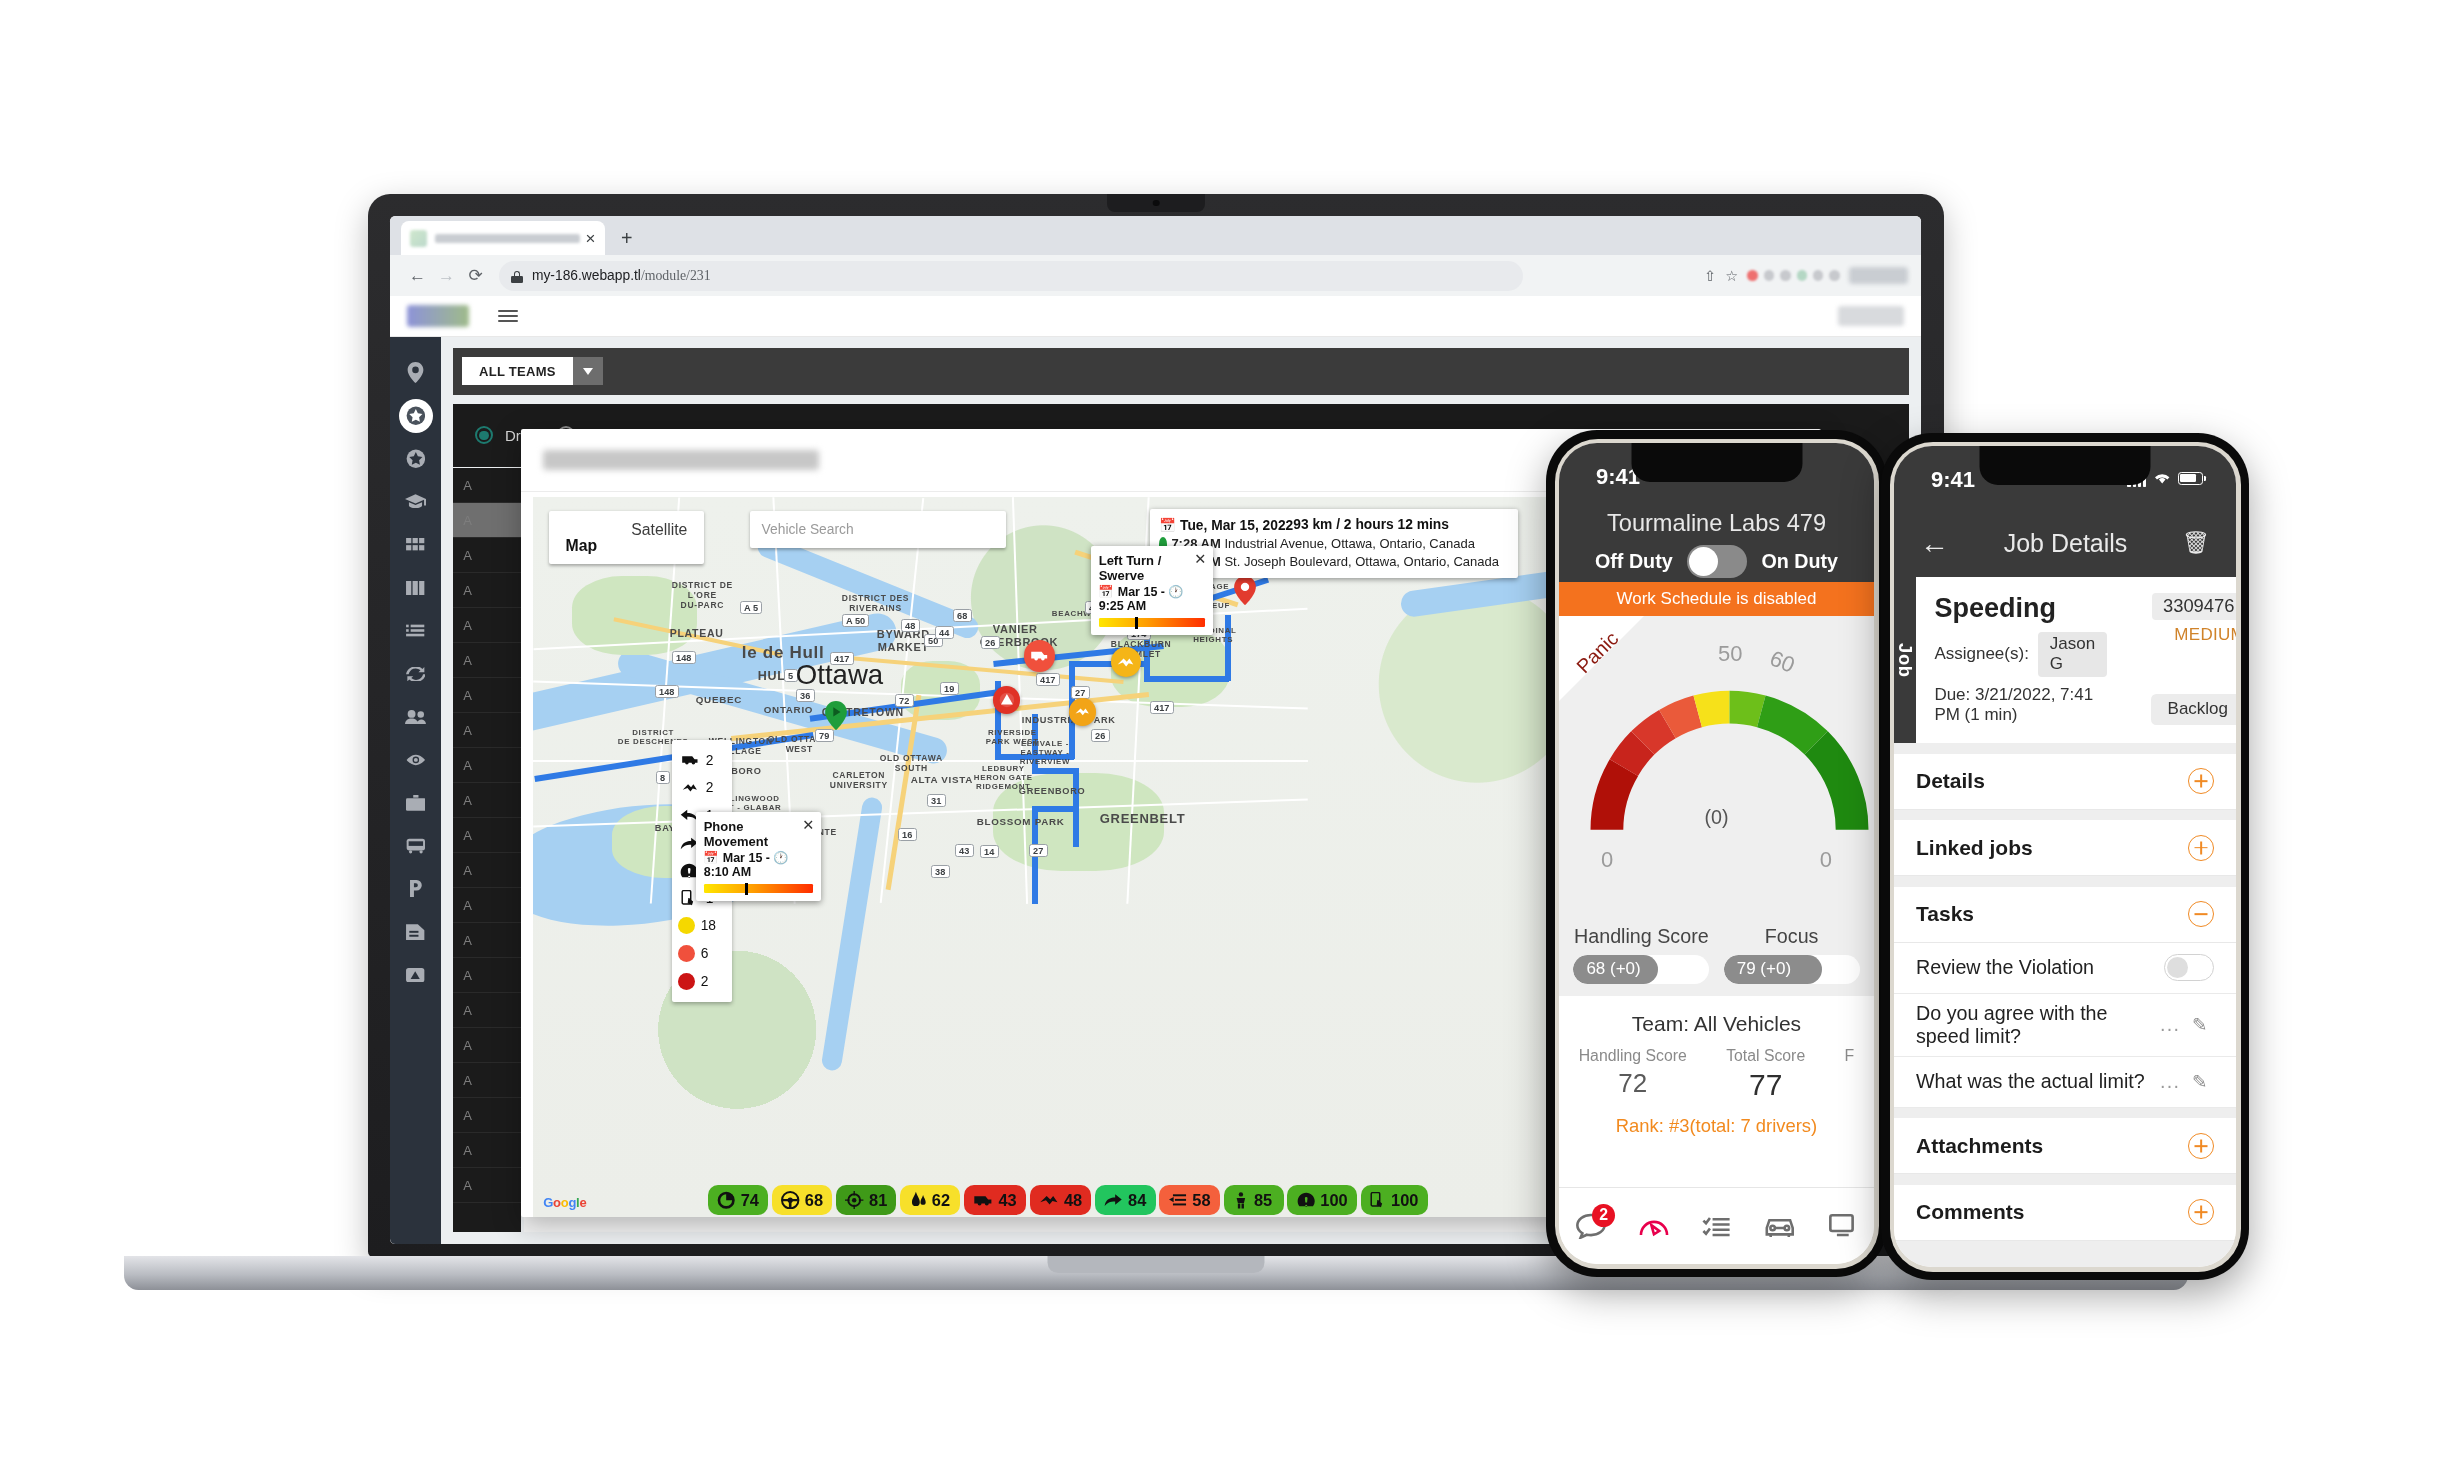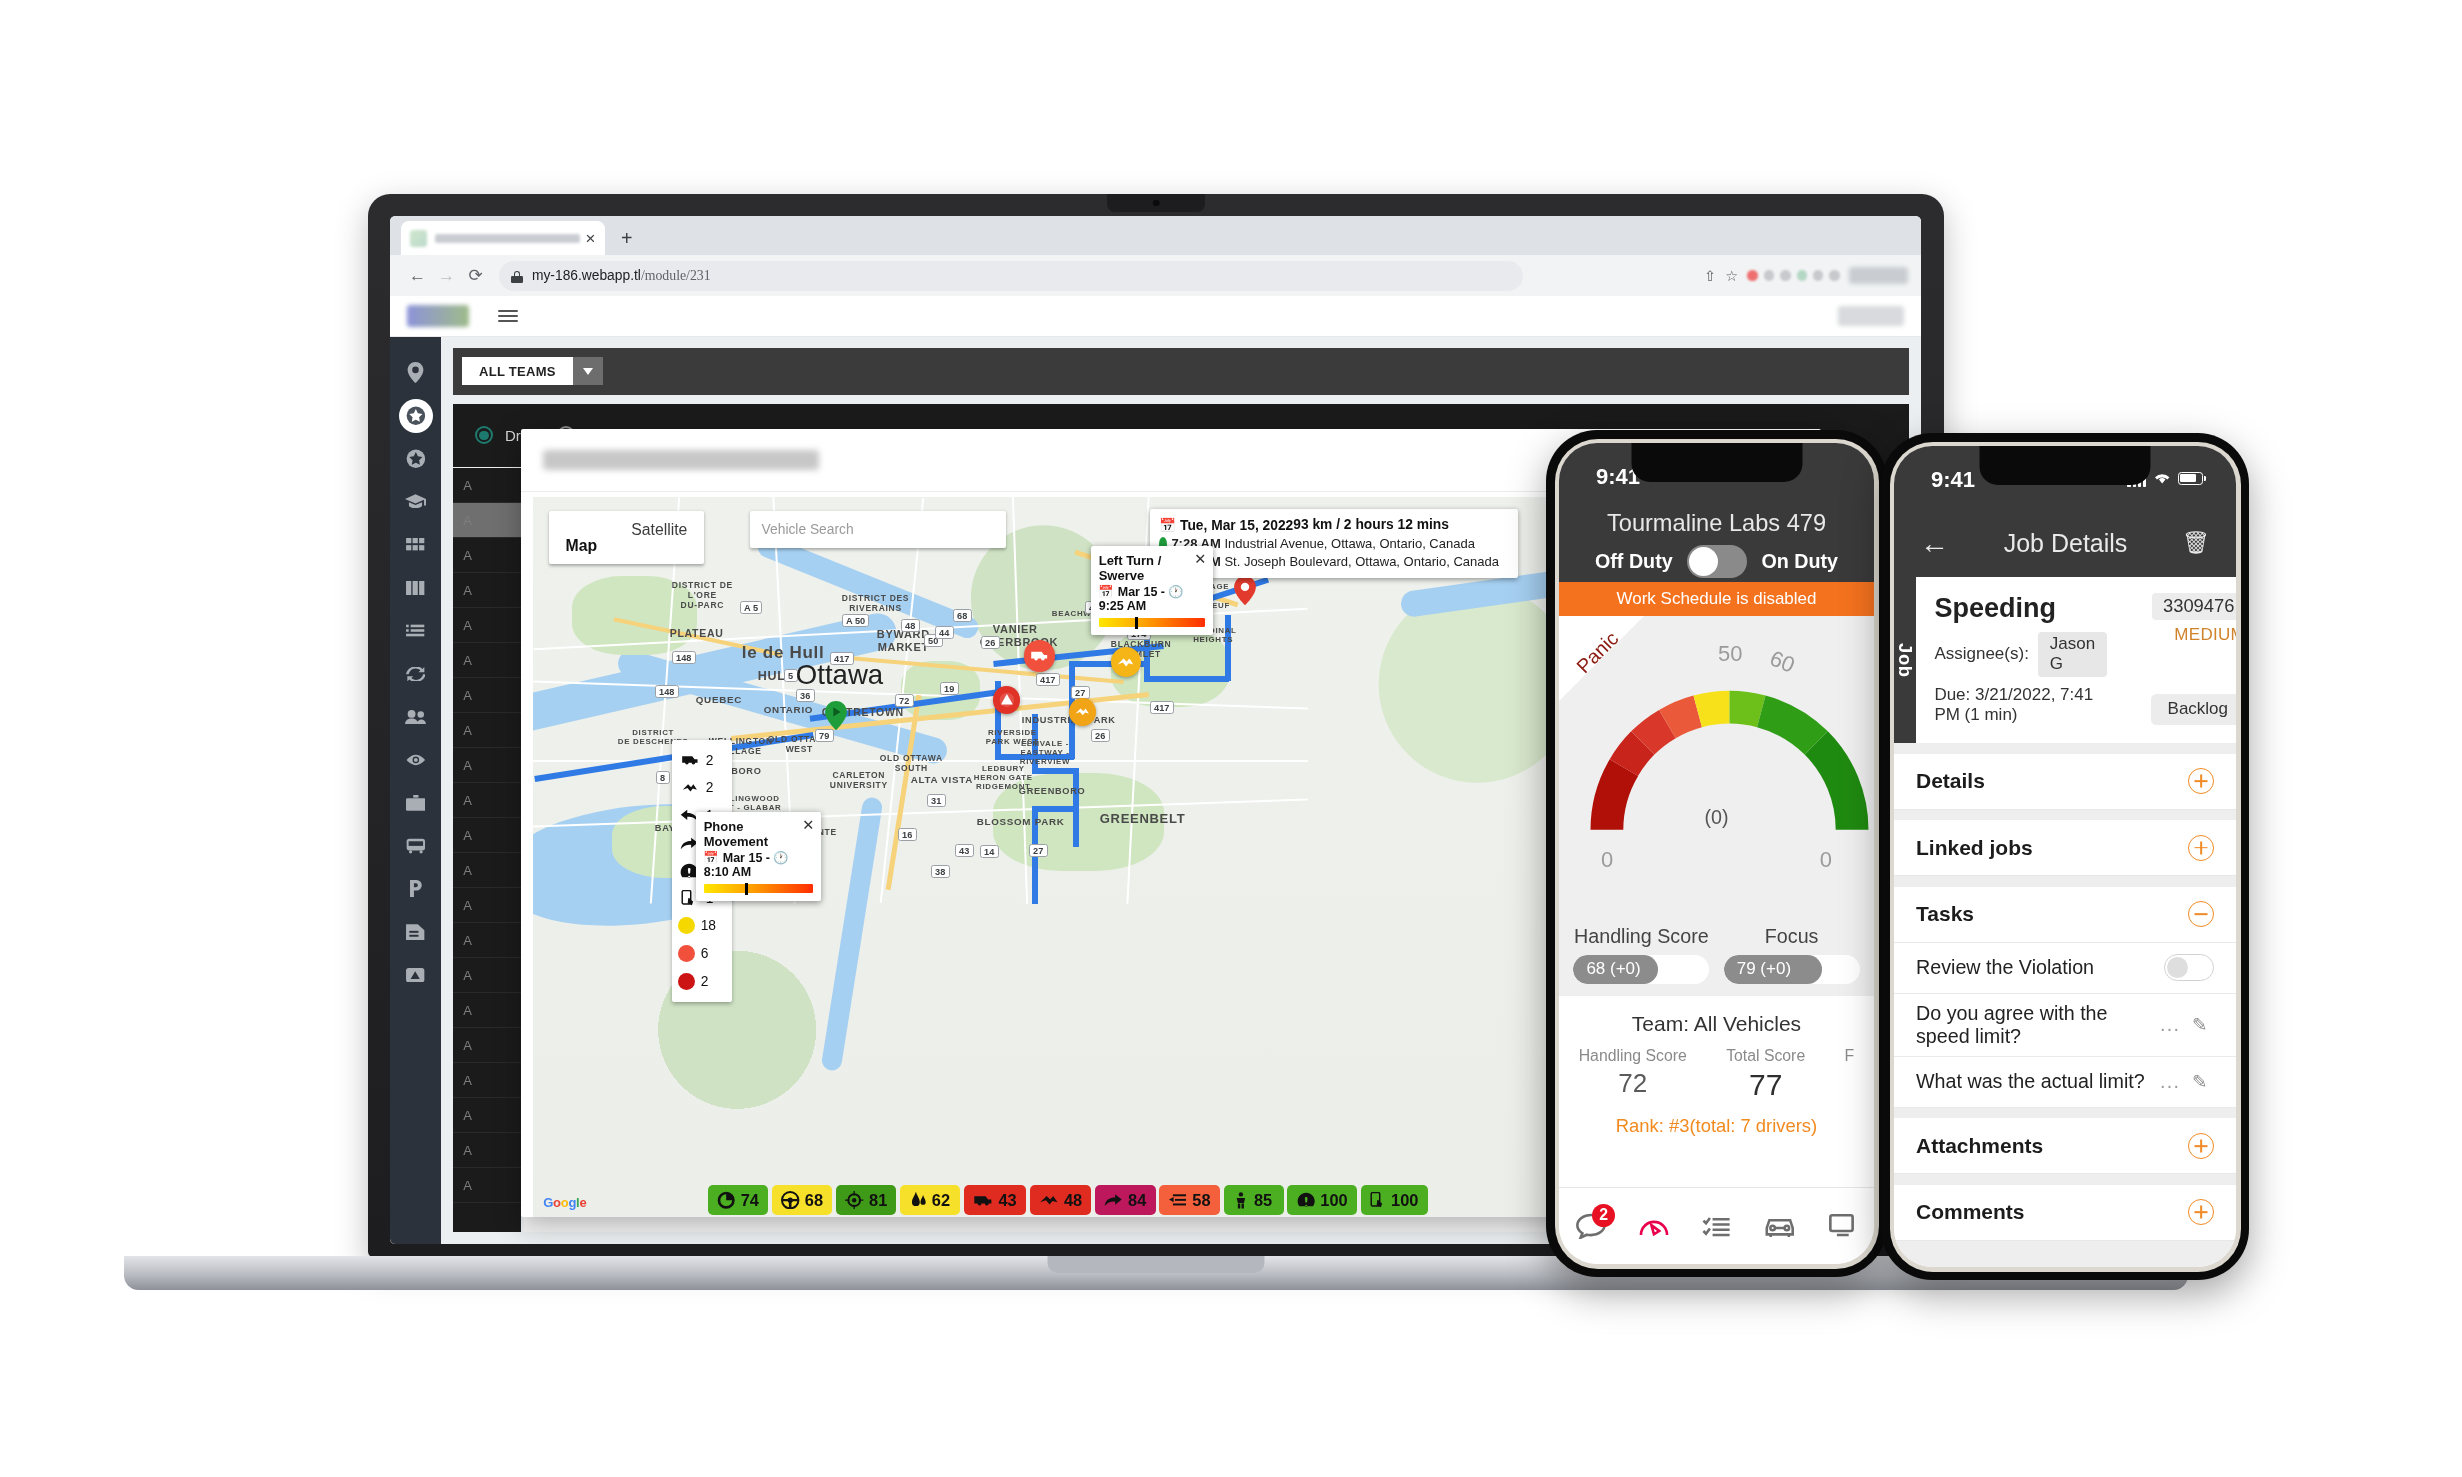--- a/index.html
+++ b/index.html
@@ -196,21 +196,21 @@
   .pu-bar i { position:absolute; top:-1.3px; width:3.3px; height:11.8px; background:#000; }
 
   .mk { position:absolute; border-radius:50%; display:flex; align-items:center;
      justify-content:center; box-shadow:0 1.3px 3.9px rgba(0,0,0,.35); }
   .mk svg { fill:#fff; }
   .mk-pin { position:absolute; width:22px;height:29px; }
 
   .score-strip { position:absolute; left:0; right:0; bottom:0; height:34px;
      display:flex; align-items:center; gap:3.9px; padding-left:175px; }
   .sbadge { height:30px; min-width:60px; display:flex; align-items:center; gap:5.3px;
-     padding:0 9.2px; border-radius:5px; font-size:16.4px; font-weight:700; color:#111; }
+     padding:0 9.2px; border-radius:10px; font-size:16.4px; font-weight:700; color:#111; }
   .sbadge svg { fill:#111; }
 
   .gm-logo { position:absolute; left:10.5px; bottom:6.6px; font-size:13px; color:#6b6b6b;
      font-weight:700; letter-spacing:-0.3px; }
   .gm-logo span:nth-child(1){color:#4285F4;} .gm-logo span:nth-child(2){color:#EA4335;}
   .gm-logo span:nth-child(3){color:#FBBC05;} .gm-logo span:nth-child(4){color:#4285F4;}
   .gm-logo span:nth-child(5){color:#34A853;} .gm-logo span:nth-child(6){color:#EA4335;}
 
   .map-lbl { position:absolute; color:#4a4a4a; font-weight:700; letter-spacing:0.7px; white-space:nowrap;}
   .map-city { position:absolute; color:#222; font-weight:400; }
@@ -859,21 +859,21 @@
                         <path d="M2 4h17l4 5h5v6h-4a3 3 0 11-6 0h-5a3 3 0 11-6 0H2z"></path>
                       </svg>
                     <span>43</span>
                   </div>
                   <div class="sbadge" style="background:#e02b20">
                     <svg width="19.7" height="14.4" viewBox="0 0 26 20">
                         <path d="M1 13l9-9 5 5 4-5 6 9-7-2-4 5-5-6z"></path>
                       </svg>
                     <span>48</span>
                   </div>
-                  <div class="sbadge" style="background:#be185d">
+                  <div class="sbadge" style="background:#22c55e">
                     <svg width="18.4" height="14.4" viewBox="0 0 28 20">
                         <path d="M17 1l10 8-10 8v-5C9 12 5 14 1 19c1-9 7-13 16-13z"></path>
                       </svg>
                     <span>84</span>
                   </div>
                   <div class="sbadge" style="background:#f4603c">
                     <svg width="18.4" height="14.4" viewBox="0 0 28 22">
                         <rect x="6" y="2" width="20" height="3"></rect>
                         <path d="M0 10l7-4v8z"></path>
                         <rect x="9" y="9" width="17" height="3"></rect>

